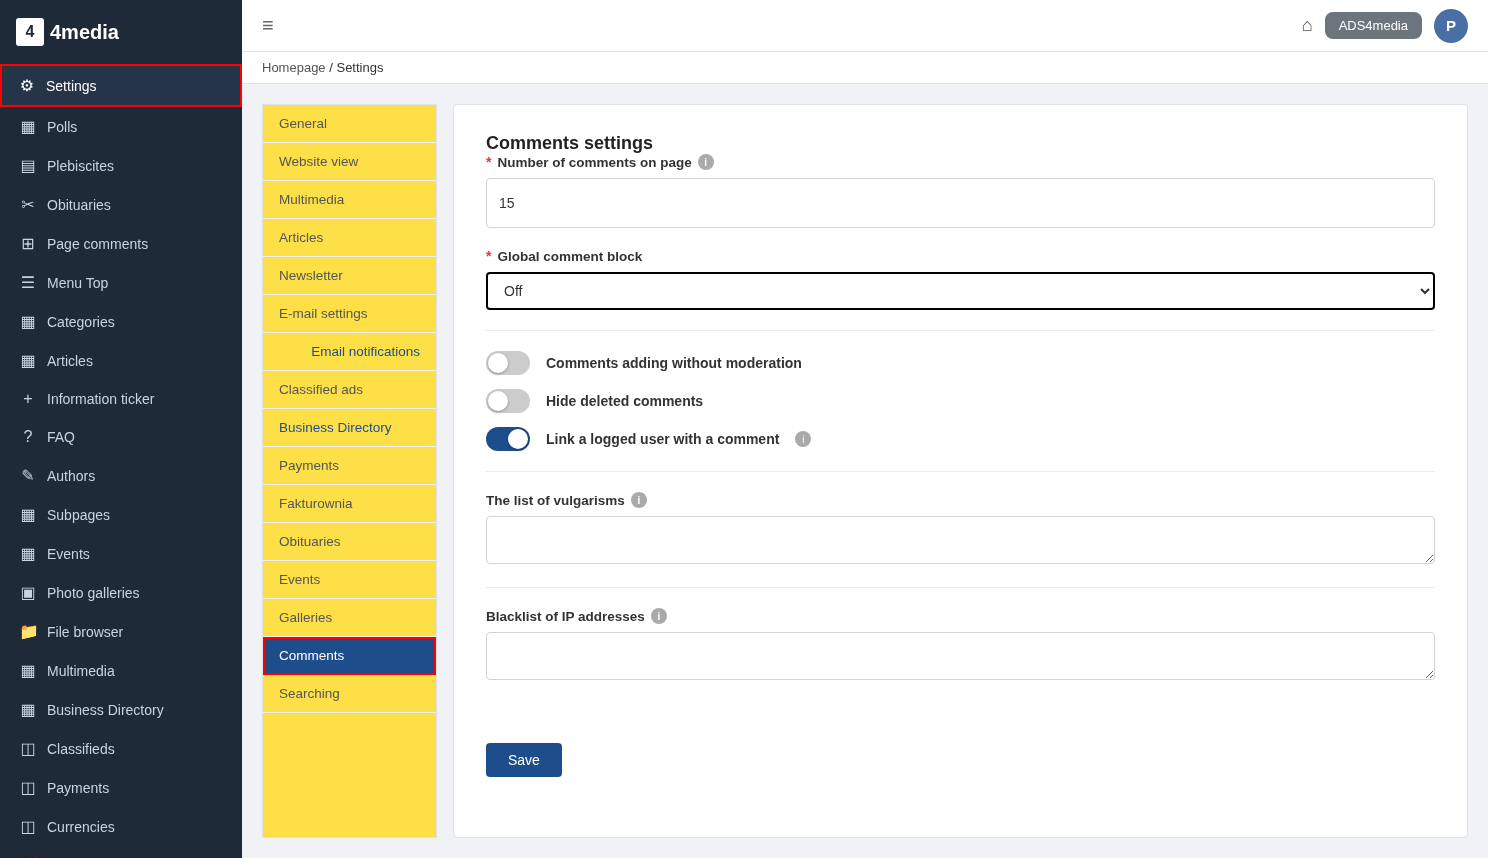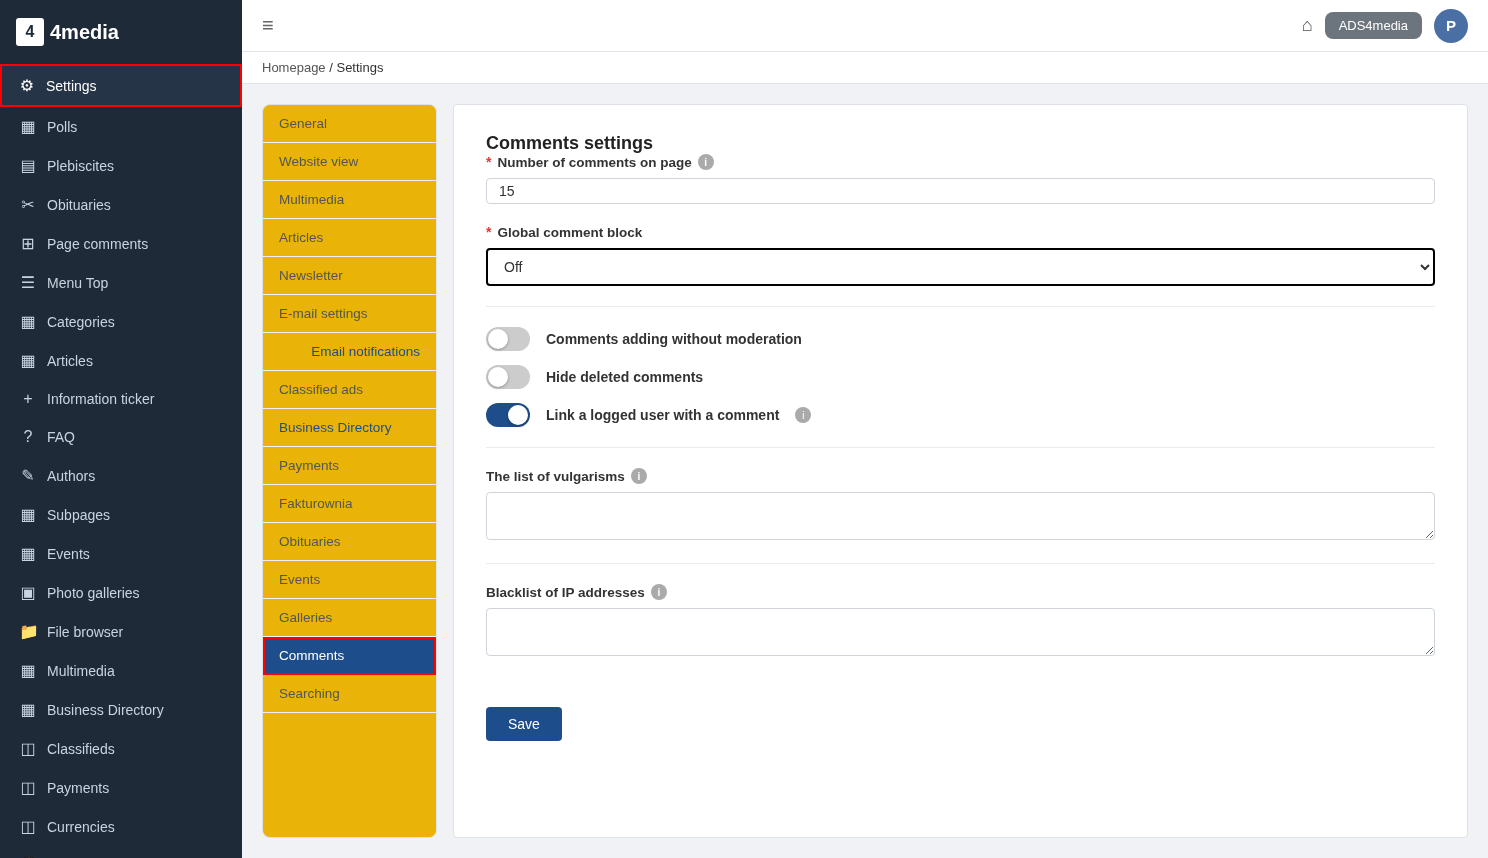--- a/index.html
+++ b/index.html
@@ -118,22 +118,22 @@
       font-size: 13px;
       color: #888;
       text-align: left;
     }
     .breadcrumb-bar a { color: #555; text-decoration: none; }
     .breadcrumb-bar span { color: #333; font-weight: 500; }
 
     
     .subnav {
       width: 175px;
-      background: #eab308;
-      border-radius: 8px;
+      background: #fde047;
+      border-radius: 0;
       border: 1px solid #dde2e8;
       overflow-y: auto;
       flex-shrink: 0;
       height: 100%;
     }
     .subnav-item {
       padding: 11px 16px;
       cursor: pointer;
       color: #555;
       font-size: 13.5px;
@@ -183,21 +183,21 @@
       height: 16px;
       display: inline-flex;
       align-items: center;
       justify-content: center;
       font-size: 10px;
       cursor: pointer;
     }
 
     .text-input {
       width: 100%;
-      padding: 4px 12px;
+      padding: 16px 12px;
       border: 1px solid #ced4da;
       border-radius: 4px;
       font-size: 14px;
       color: #333;
       outline: none;
     }
 
     .select-input {
       width: 100%;
       padding: 8px 12px;
@@ -262,21 +262,21 @@
 
     .save-btn {
       background: #1e4d8c;
       color: white;
       border: none;
       border-radius: 4px;
       padding: 9px 22px;
       font-size: 14px;
       font-weight: 500;
       cursor: pointer;
-      margin-top: 28px;
+      margin-top: 40px;
     }
 
     
     .sidebar-item.settings-highlight {
       border: 2px solid red;
     }
 
     
     .subnav-item.comments-highlight {
       outline: 2px solid red;

